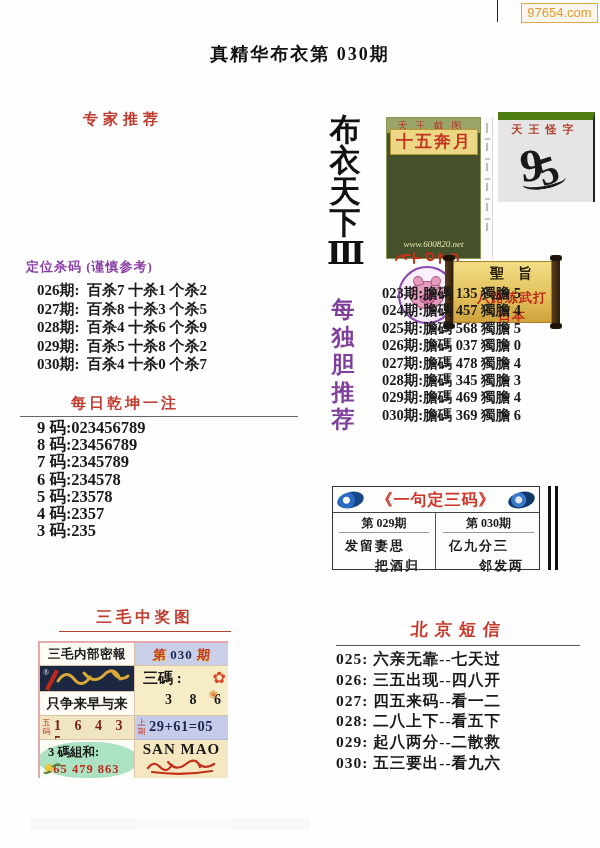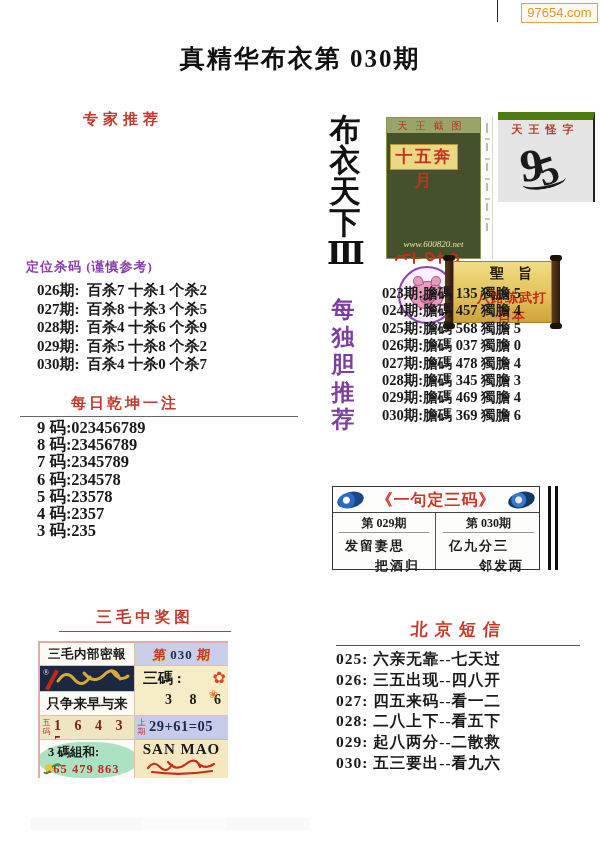--- a/index.html
+++ b/index.html
@@ -15,21 +15,21 @@
   
   .top-divider { left:497px; top:0; width:1px; height:22px; background:#222; }
   .site-badge {
     left:521px; top:3px; width:77px; height:20px;
     border:1px solid #e2a449; background:#fdf8ee; color:#e2982f;
     font-family:"Liberation Sans","DejaVu Sans",sans-serif;
     font-size:13px; line-height:18px; text-align:center;
   }
   .page-title {
     left:0; right:0; top:42px; text-align:center;
-    font-size:25px; font-weight:bold; letter-spacing:2px; color:#111;
+    font-size:18px; font-weight:bold; letter-spacing:2px; color:#111;
   }
 
   
   .hdr-red { color:#c03a2e; font-weight:bold; }
   .expert-sec { left:8px; top:110px; width:230px; }
   .expert-sec .hdr-red { text-align:center; font-size:15px; letter-spacing:5px; }
   .expert-rows { margin-top:8px; padding-left:23px; font-size:14.5px; font-weight:bold; line-height:16px; }
   .clip { height:11px; overflow:hidden; color:#444; border-top:1px solid #e4e4e4; }
   .clip .row { margin-top:-4px; }
 
@@ -89,21 +89,21 @@
              radial-gradient(circle at 18% 22%, #b52c1c 0 9px, rgba(0,0,0,0) 10px),
              radial-gradient(circle at 55% 15%, #9c2415 0 7px, rgba(0,0,0,0) 8px),
              radial-gradient(circle at 85% 28%, #c23а2a 0 8px, rgba(0,0,0,0) 9px),
              radial-gradient(circle at 12% 62%, #a82818 0 8px, rgba(0,0,0,0) 9px),
              radial-gradient(circle at 45% 72%, #c03424 0 10px, rgba(0,0,0,0) 11px),
              radial-gradient(circle at 82% 66%, #992012 0 8px, rgba(0,0,0,0) 9px),
              radial-gradient(circle at 30% 88%, #b02c1c 0 7px, rgba(0,0,0,0) 8px),
              radial-gradient(circle at 70% 90%, #a42414 0 7px, rgba(0,0,0,0) 8px); }
   .photo-cap { position:absolute; left:0; top:0; width:100%; height:15px; background:#99a468;
                color:#c03024; font-size:10px; line-height:15px; text-align:center; letter-spacing:8px; overflow:hidden; }
-  .photo-band { position:absolute; left:3px; top:26px; width:68px; height:26px; background:#ecd884;
+  .photo-band { position:absolute; left:3px; top:11px; width:88px; height:26px; background:#ecd884;
                 border:1px solid #b89830; color:#c23422; font-weight:bold; font-size:17px;
                 line-height:24px; text-align:center; letter-spacing:2px; }
   .photo-mark { position:absolute; left:0; bottom:9px; width:100%; text-align:center;
                 color:#e6e2ac; font-size:9px; font-style:italic; }
   .strip { left:482px; top:117px; width:11px; height:142px; background:#fcfcfa;
            border-right:1px solid #d8d8d8; overflow:hidden; }
   .strip svg { display:block; margin:2px auto; }
   .strange-box { left:498px; top:112px; width:97px; height:90px; background:#e5e5e5;
                  border-top:8px solid #4d7c0f; border-right:2px solid #222; }
   .strange-hdr { color:#b04028; font-size:11px; letter-spacing:6px; text-align:center; padding-top:2px; font-weight:bold; }

